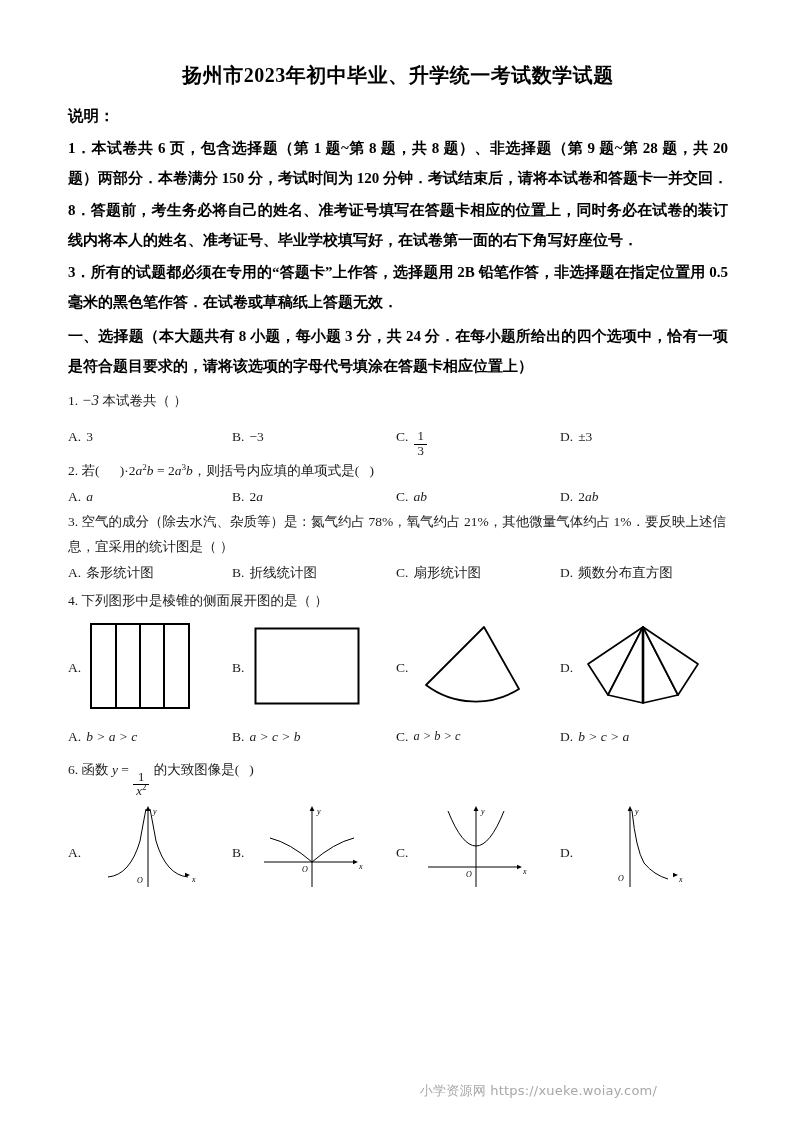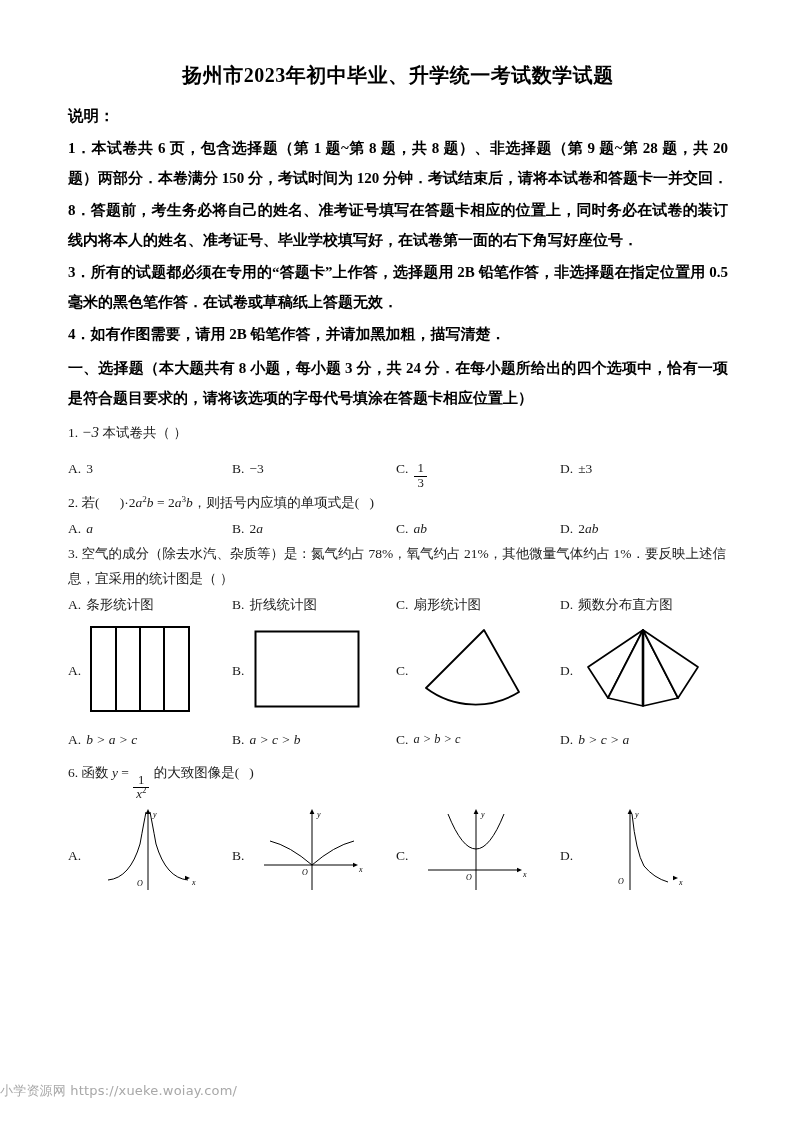--- a/index.html
+++ b/index.html
@@ -125,41 +125,40 @@
     width: 18px;
     flex: 0 0 18px;
   }
   .fig-art { flex: 0 0 auto; }
 
   .watermark {
     position: absolute;
     left: 0;
     top: 1078px;
     width: 657px;
-    text-align: left;
+    text-align: right;
     font-family: "DejaVu Sans", "Liberation Sans", sans-serif;
     font-size: 13px;
     color: #a8a8a8;
     letter-spacing: 0.2px;
   }
 </style>
 </head>
 <body>
 
 <div class="page">
   <div class="content">
 
     <div class="doc-title">扬州市2023年初中毕业、升学统一考试数学试题</div>
 
     <div class="note-label">说明：</div>
 
     <div class="note-item">1．本试卷共 6 页，包含选择题（第 1 题~第 8 题，共 8 题）、非选择题（第 9 题~第 28 题，共 20 题）两部分．本卷满分 150 分，考试时间为 120 分钟．考试结束后，请将本试卷和答题卡一并交回．</div>
     <div class="note-item">8．答题前，考生务必将自己的姓名、准考证号填写在答题卡相应的位置上，同时务必在试卷的装订线内将本人的姓名、准考证号、毕业学校填写好，在试卷第一面的右下角写好座位号．</div>
     <div class="note-item">3．所有的试题都必须在专用的“答题卡”上作答，选择题用 2B 铅笔作答，非选择题在指定位置用 0.5 毫米的黑色笔作答．在试卷或草稿纸上答题无效．</div>
-    <div class="note-item">4．如有作图需要，请用 2B 铅笔作答，并请加黑加粗，描写清楚．</div>
 
     <div class="section-head">一、选择题（本大题共有 8 小题，每小题 3 分，共 24 分．在每小题所给出的四个选项中，恰有一项是符合题目要求的，请将该选项的字母代号填涂在答题卡相应位置上）</div>
 
     <div class="q">
       <div class="q-stem">
         <span>1.</span>
         <span class="mi" style="font-size:15px;">−3</span>
         <span>本试卷共（    ）</span>
       </div>
       <div class="opt-row" style="height:44px;">
@@ -227,20 +226,21 @@
           <span class="opt-body">扇形统计图</span>
         </div>
         <div class="opt">
           <span class="opt-letter">D.</span>
           <span class="opt-body">频数分布直方图</span>
         </div>
       </div>
     </div>
 
     <div class="q" style="margin-top:4px;">
+      <div class="q-stem">4. 下列图形中是棱锥的侧面展开图的是（        ）</div>
       <div class="fig-row" style="height:100px;">
 
         <div class="fig-cell">
           <span class="fig-letter">A.</span>
           <span class="fig-art">
             <svg width="100" height="86" viewBox="0 0 100 86">
               <rect x="1" y="1" width="98" height="84" fill="#fff" stroke="#000" stroke-width="2"></rect>
               <line x1="26" y1="1" x2="26" y2="85" stroke="#000" stroke-width="2"></line>
               <line x1="50" y1="1" x2="50" y2="85" stroke="#000" stroke-width="2"></line>
               <line x1="74" y1="1" x2="74" y2="85" stroke="#000" stroke-width="2"></line>

